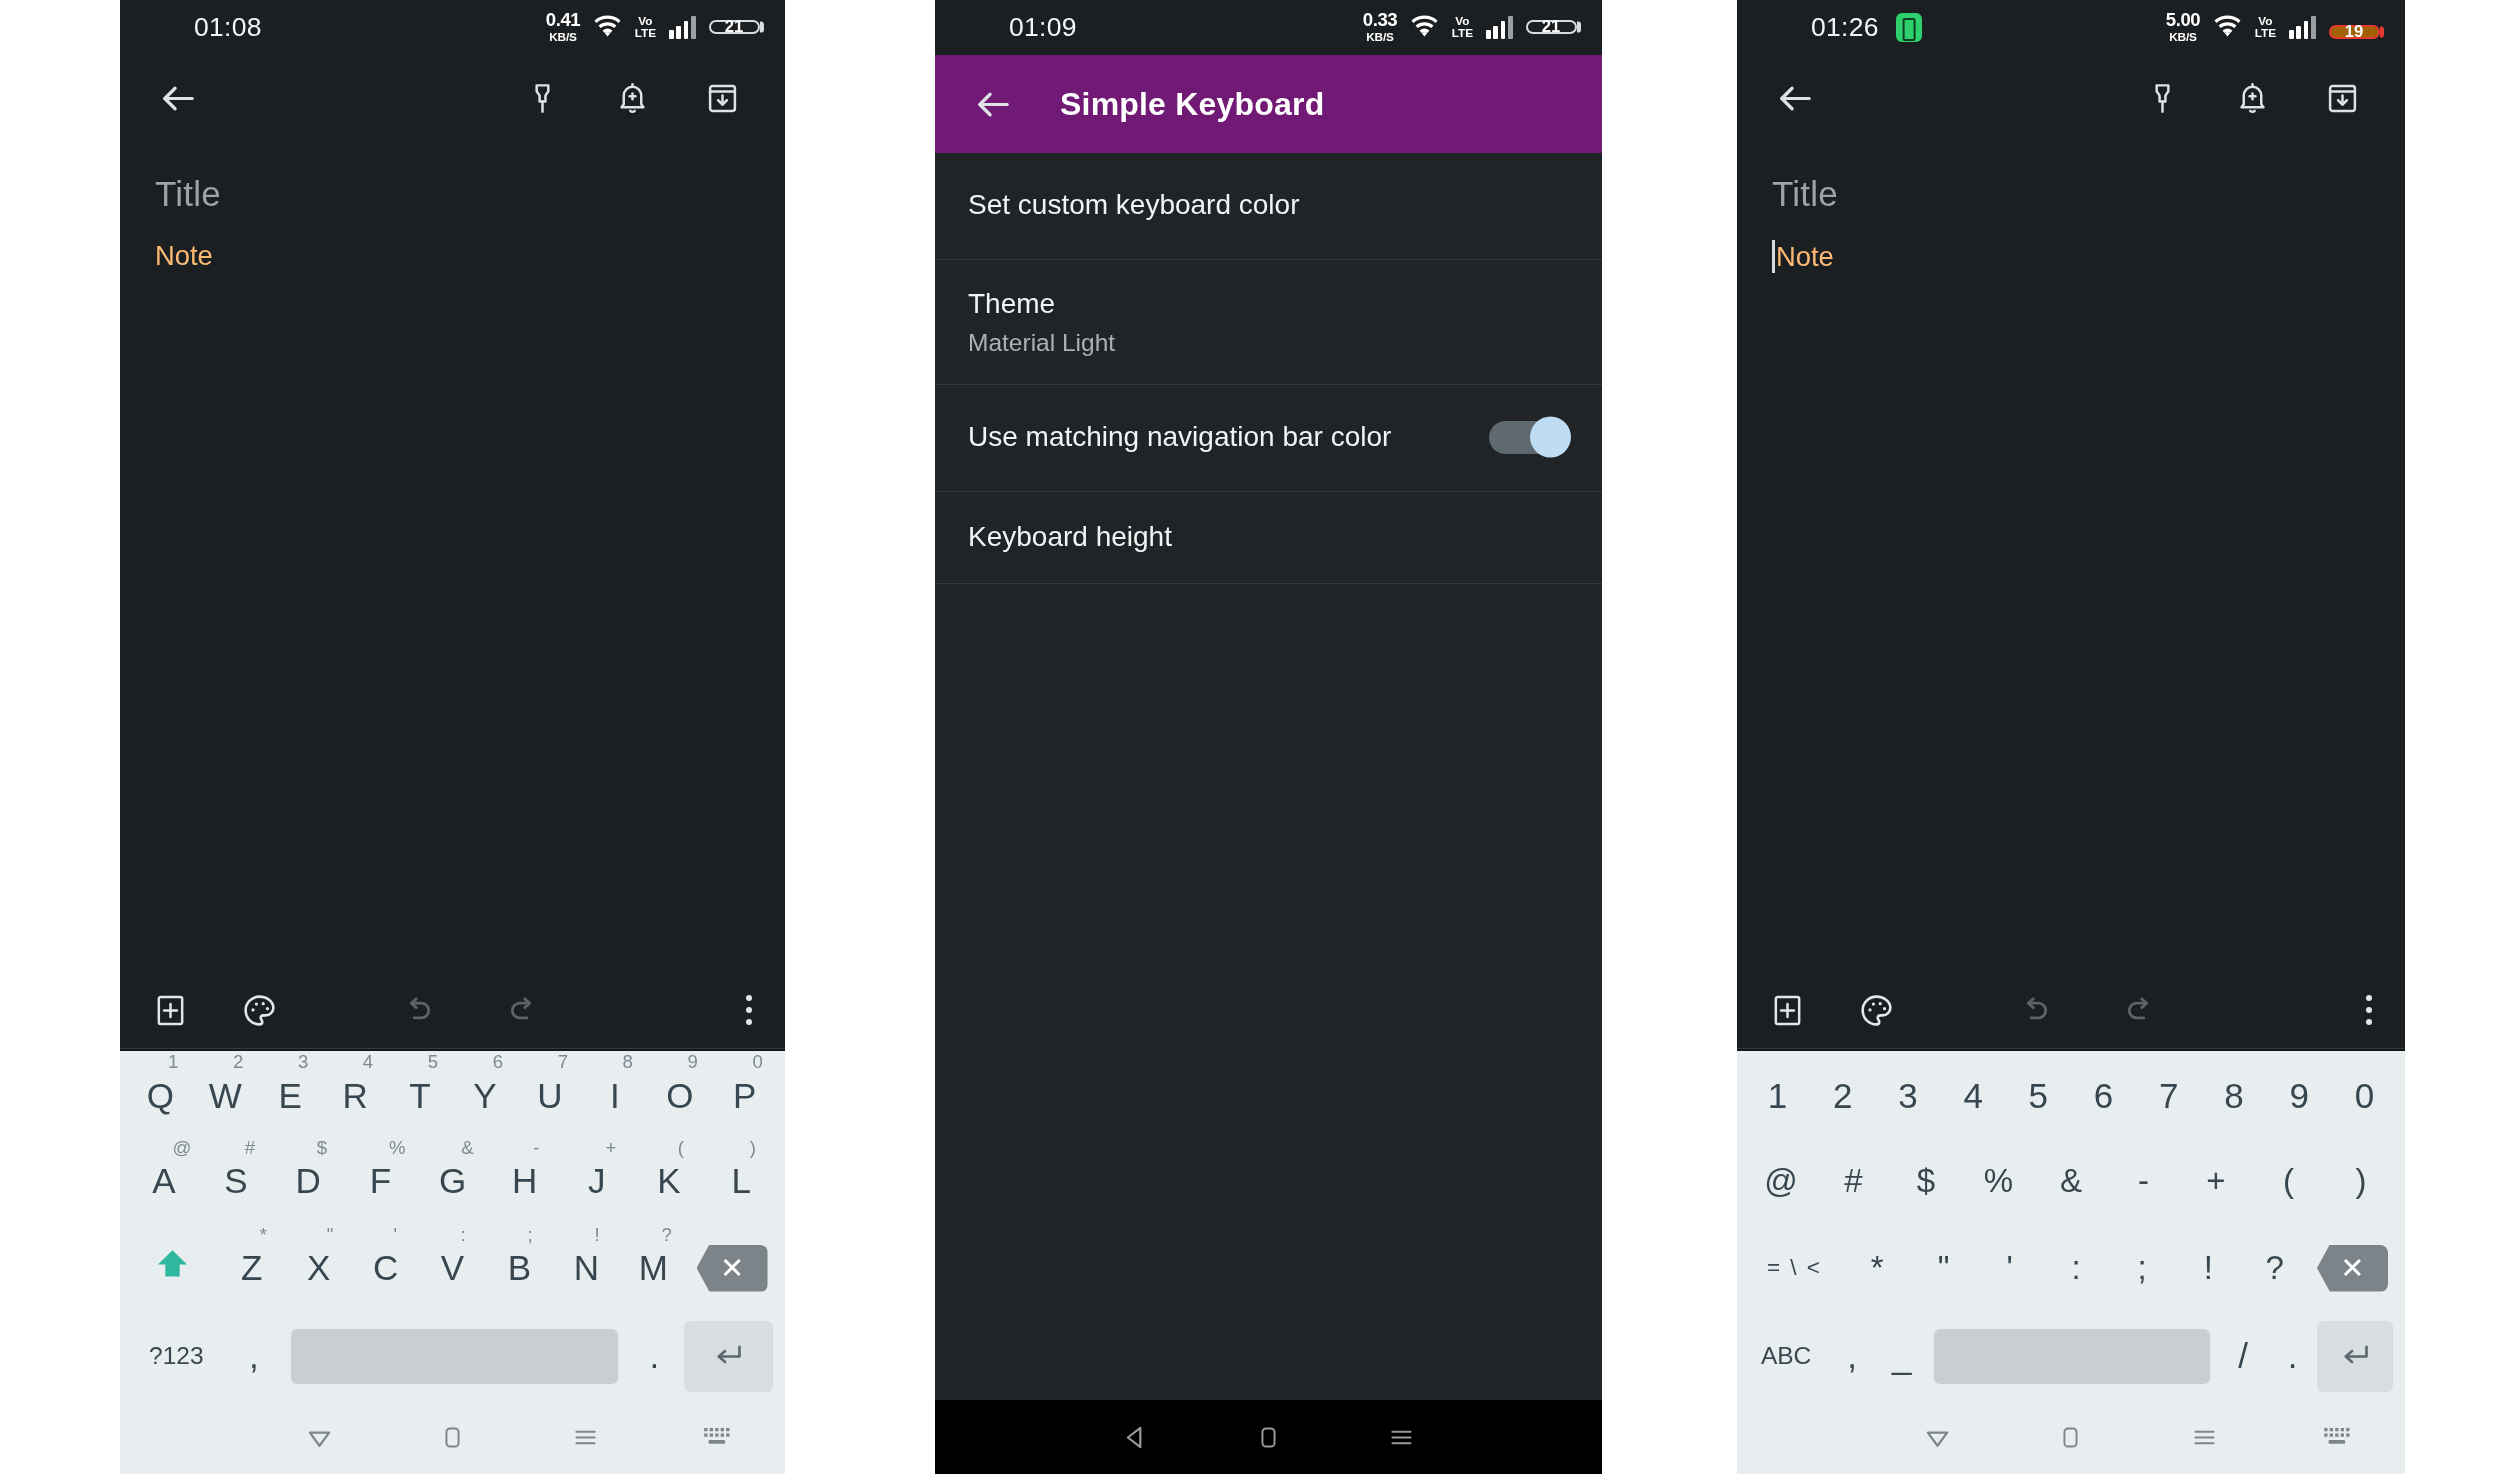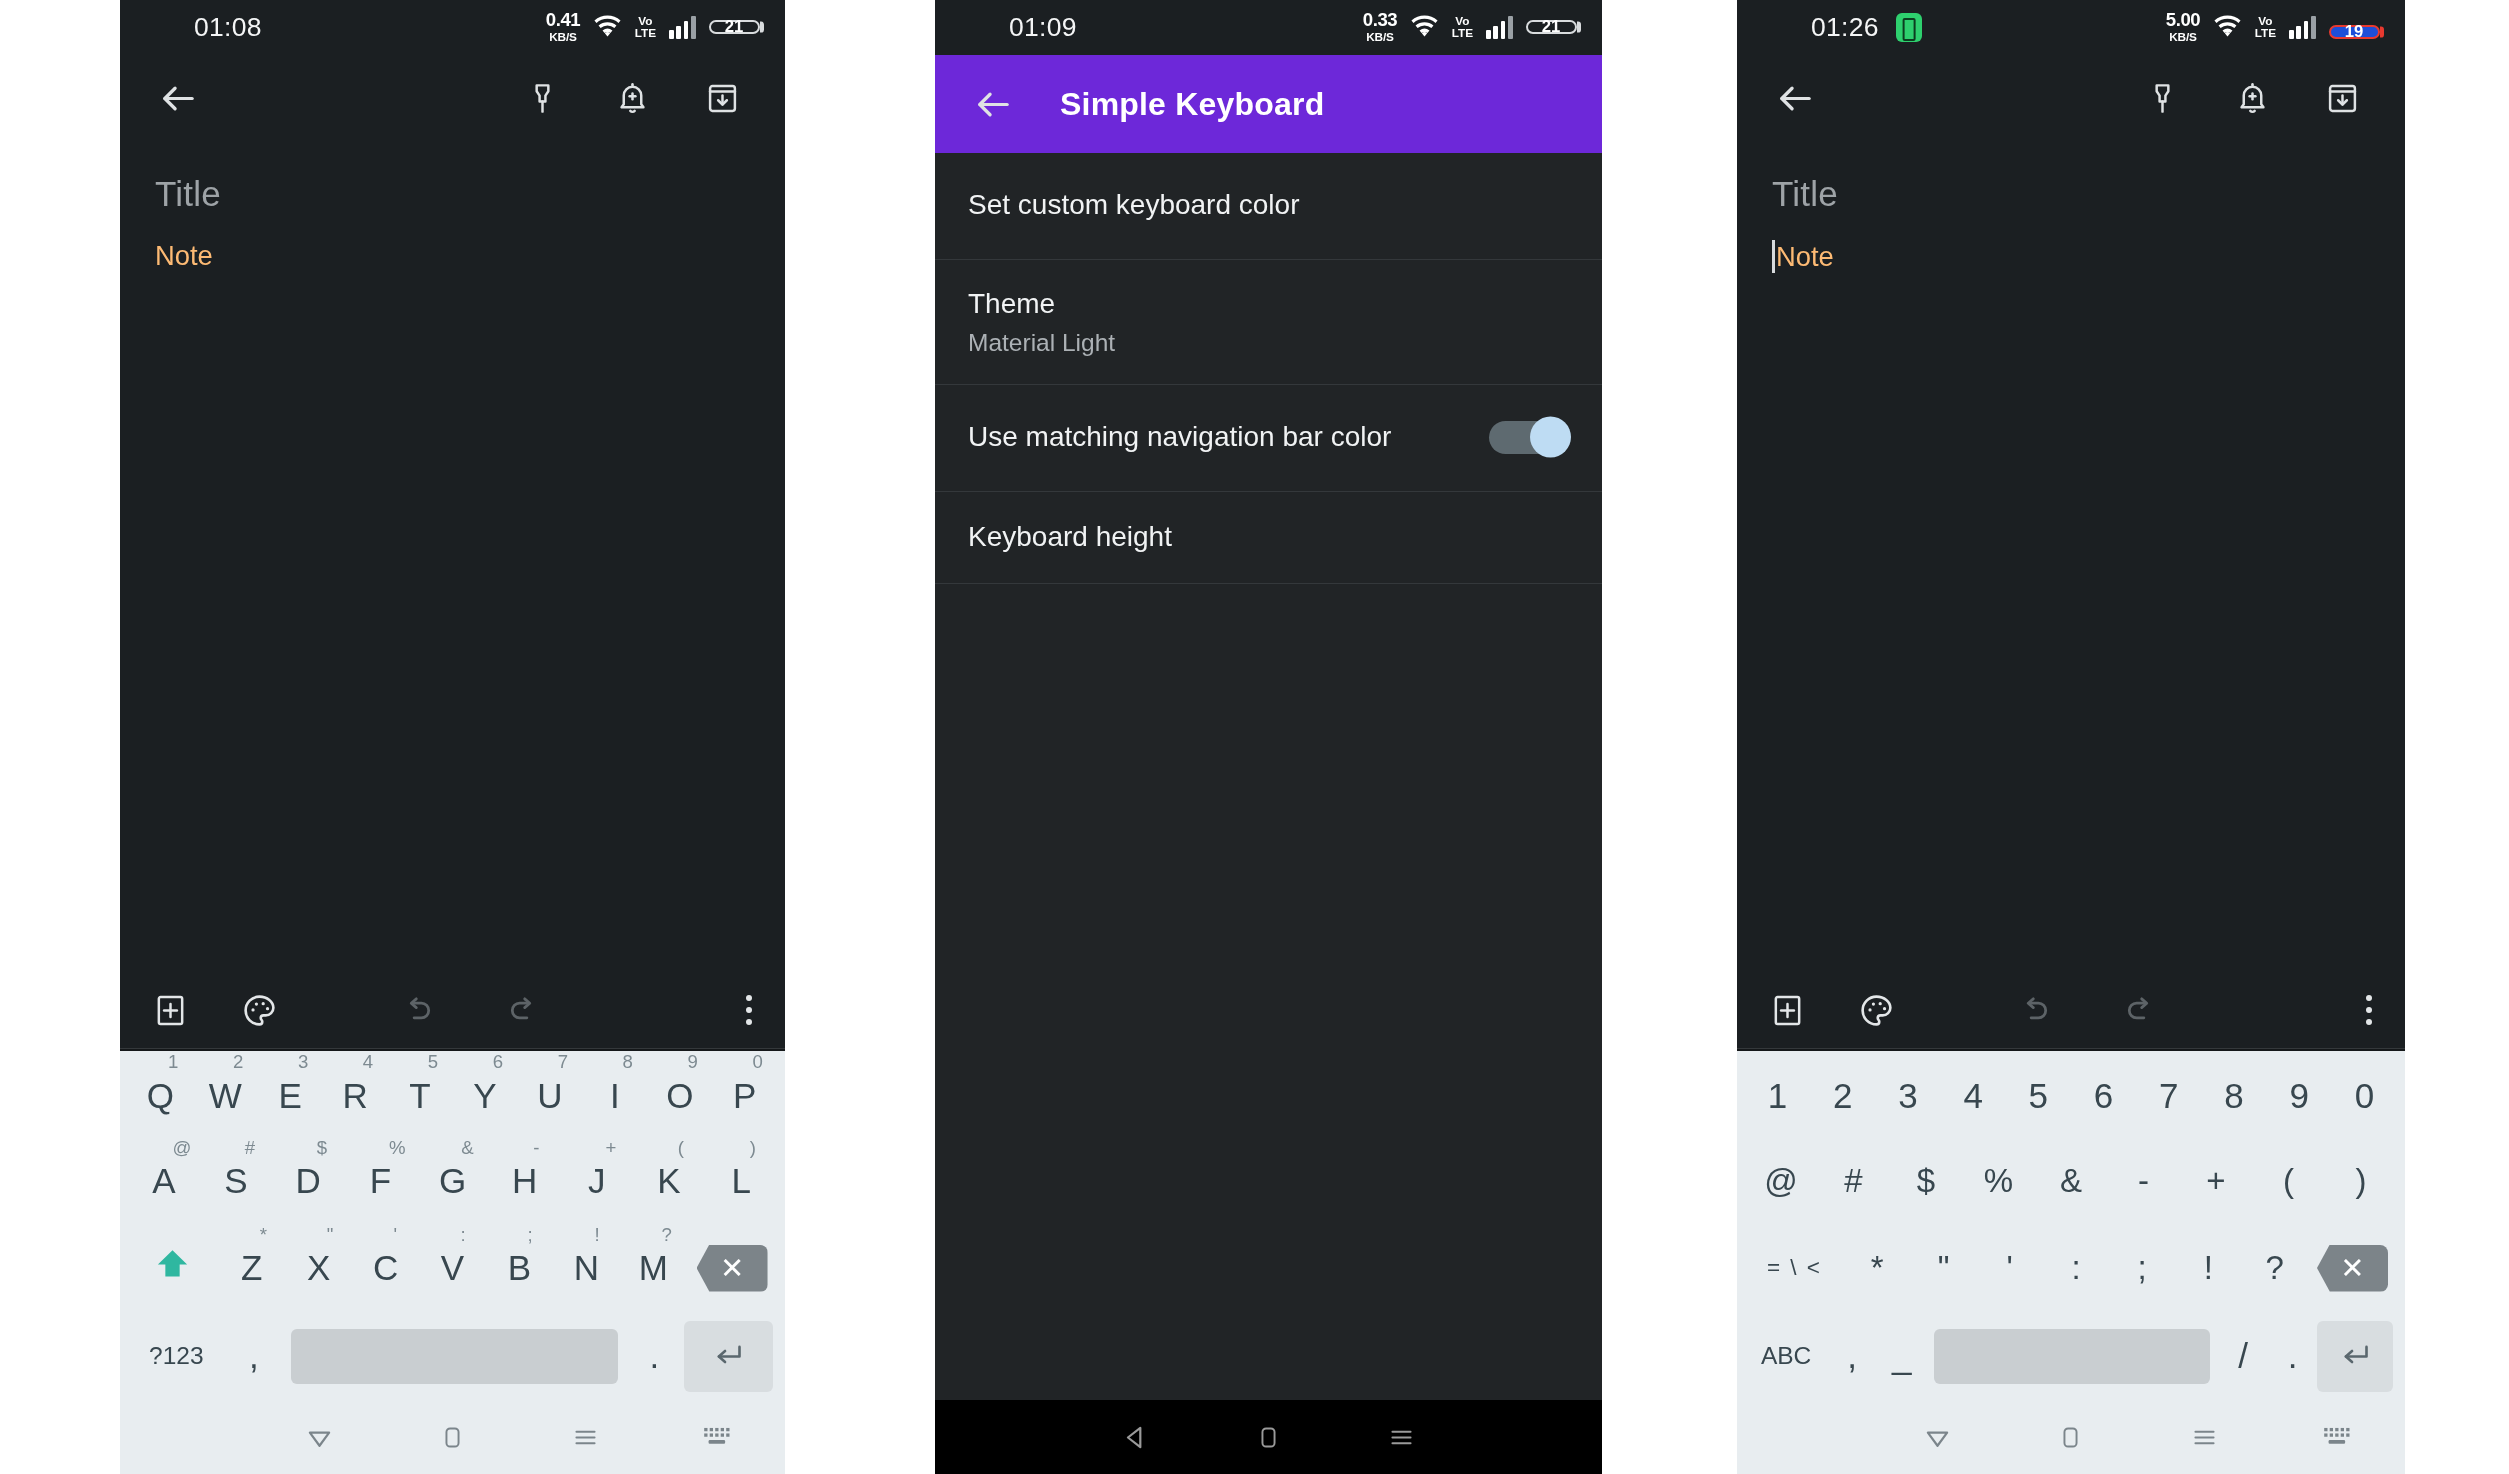--- a/index.html
+++ b/index.html
@@ -96,21 +96,21 @@
     display: flex; align-items: center; justify-content: center;
     font-size: 16.7px; font-weight: 700; color: #fff;
     position: relative; padding: 0 4.9px;
   }
   .sb-batt::after {
     content:""; position:absolute; right:-6.9px; top:50%;
     transform: translateY(-50%);
     width: 4.9px; height: 10.8px; background: #d9dcde;
     border-radius: 0 2.9px 2.9px 0;
   }
-  .sb-batt.low { border-color: #e8392f; background: #1d4ed8; margin-top: 10px; }
+  .sb-batt.low { border-color: #e8392f; background: #a16207; margin-top: 10px; }
   .sb-batt.low::after { background: #e8392f; }
 
   
   .app-toolbar {
     height: 86px; flex: 0 0 86px;
     display: flex; align-items: center;
     padding: 0 29px 0 33px;
   }
   .tb-icon {
     width: 51px; height: 51px;
@@ -118,21 +118,21 @@
     color: #dfe2e4;
   }
   .tb-spacer { flex: 1; }
   .tb-right { display: flex; align-items: center; gap: 39px; margin-right: 7.8px;}
 
   
   .settings-header {
     height: 98px; flex: 0 0 98px;
     display: flex; align-items: center;
     padding-left: 33px; gap: 41px;
-    background: #6d28d9;
+    background: #701a75;
   }
   .settings-title {
     font-size: 32px; font-weight: 700; color: #ffffff;
     letter-spacing: 0.2px;
   }
 
   
   .note-body { flex: 1; padding: 33px 35px 0 35px; position: relative; }
   .note-title {
     font-size: 35px; color: #9ea3a7; letter-spacing: 0.2px;

